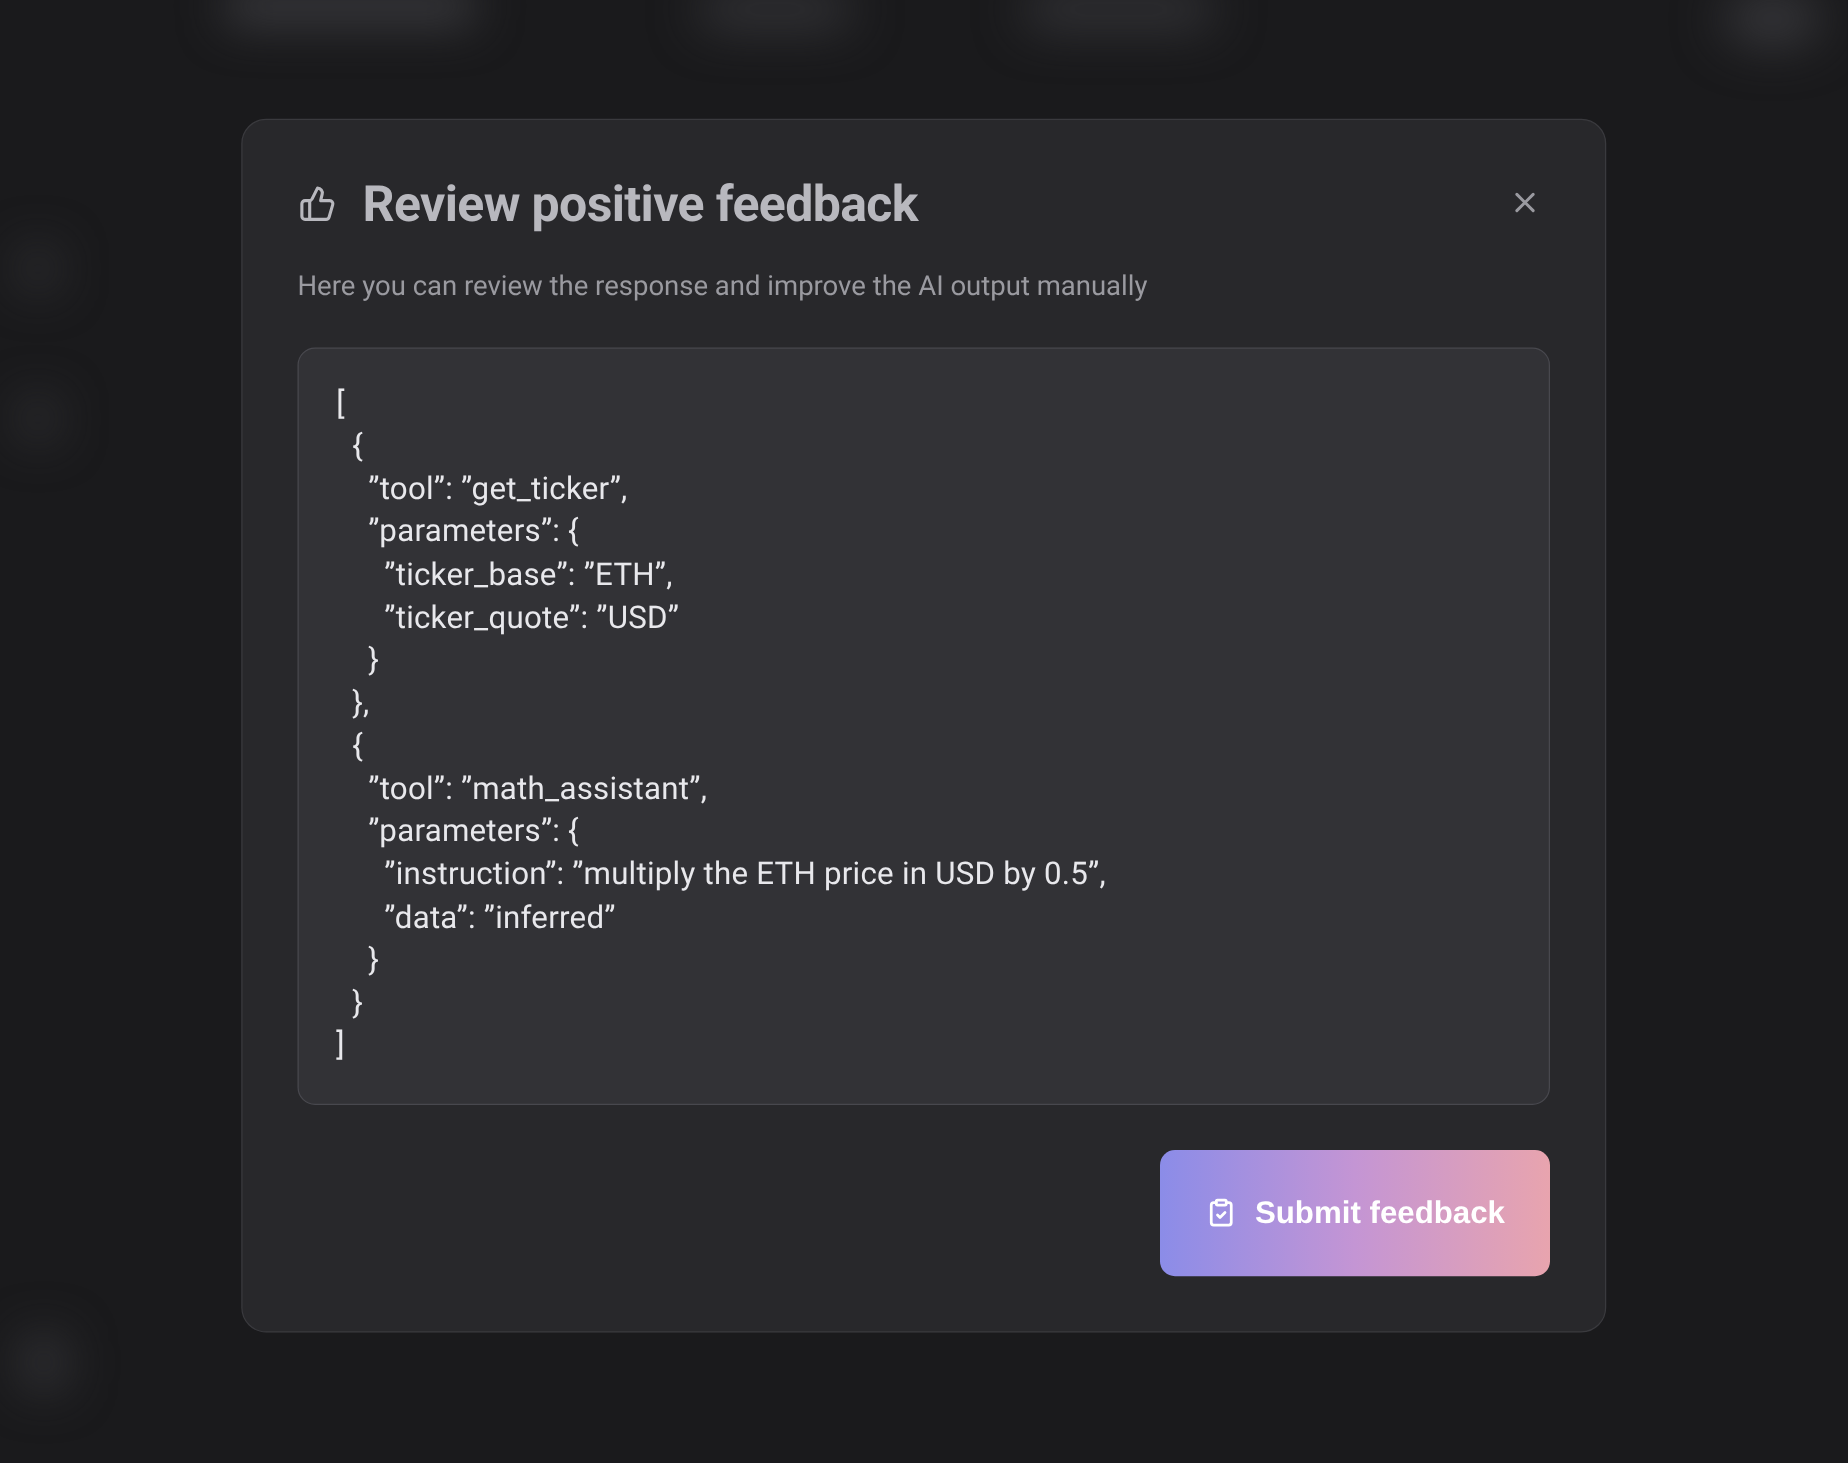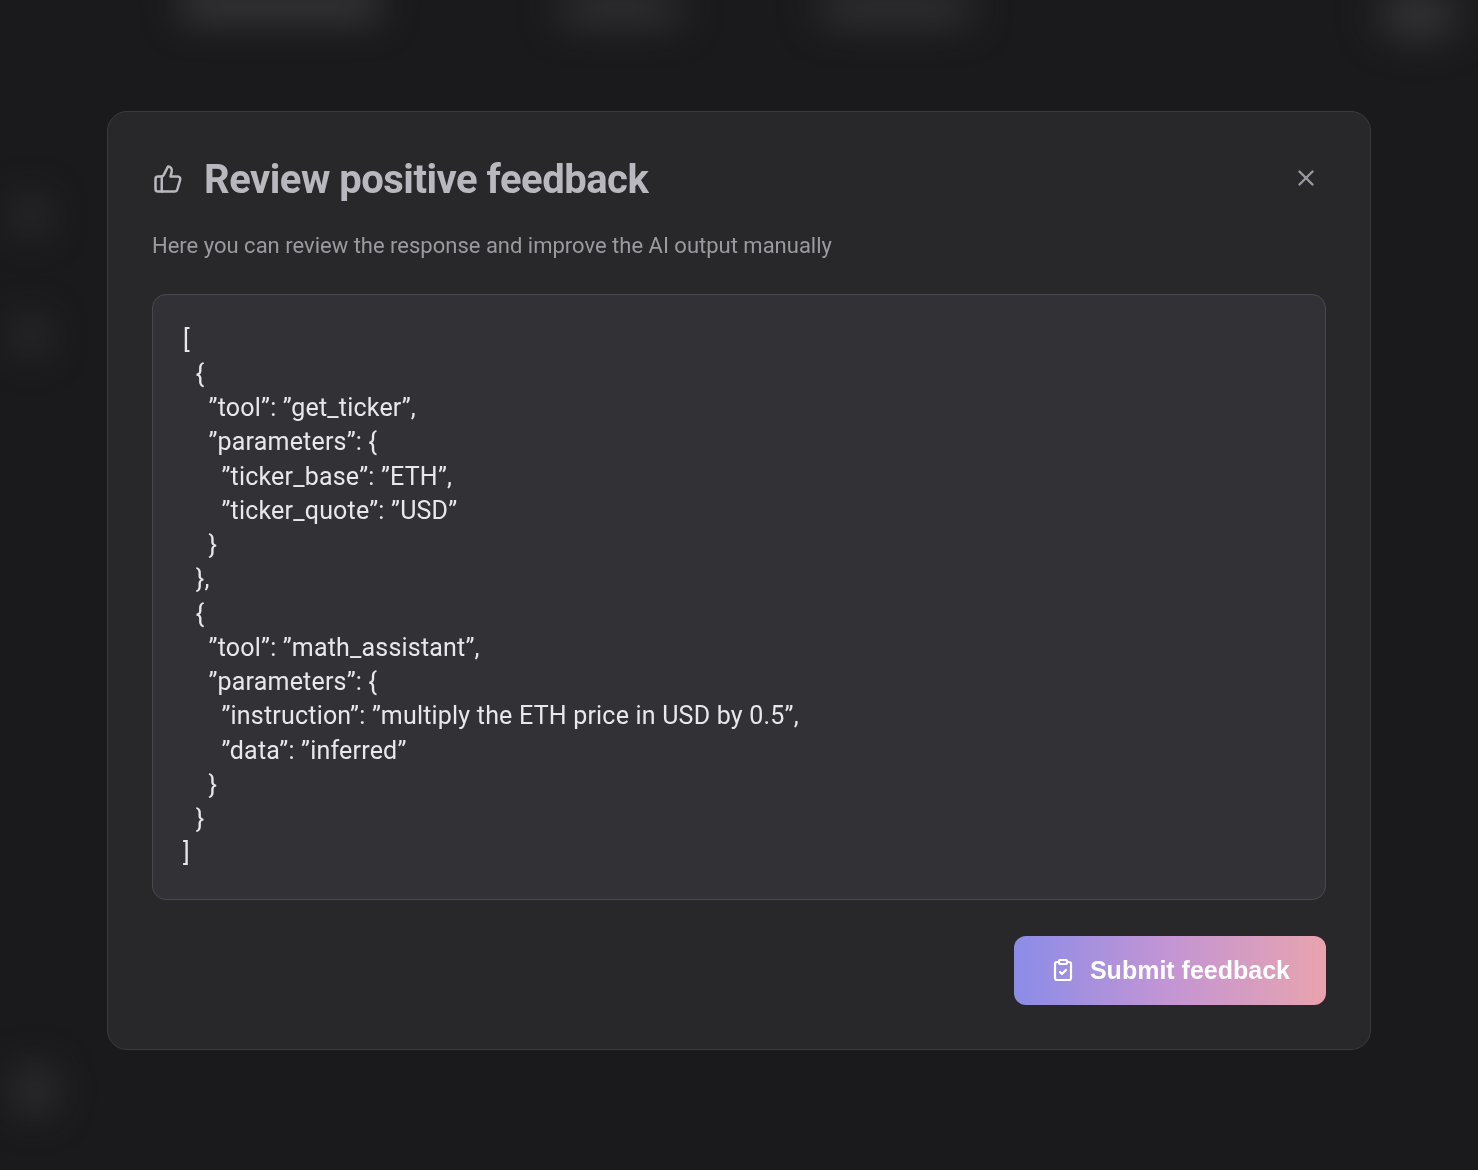--- a/index.html
+++ b/index.html
@@ -51,21 +51,21 @@
     
     .blur1 { top: -5px; left: 560px; width: 120px; height: 25px; }
     .blur2 { top: -5px; left: 820px; width: 150px; height: 25px; }
     .blur3 { top: -5px; right: 20px; width: 80px; height: 40px; border-radius: 50%; }
     .blur4 { bottom: 60px; left: 20px; width: 30px; height: 40px; }
     .blur5 { top: 200px; left: 18px; width: 25px; height: 30px; }
     .blur6 { top: 320px; left: 18px; width: 25px; height: 30px; }
     
     .modal {
       position: relative;
-      width: 1264px;
+      width: 1092px;
       background: #28282b;
       border: 1px solid #3a3a3e;
       border-radius: 20px;
       padding: 44px 44px 44px 44px;
       margin-top: -10px;
     }
     
     .modal-header {
       display: flex;
       align-items: center;
@@ -141,21 +141,21 @@
     
     .modal-footer {
       display: flex;
       justify-content: flex-end;
     }
     
     .submit-button {
       display: flex;
       align-items: center;
       gap: 14px;
-      padding: 20px 36px;
+      padding: 36px 36px;
       background: linear-gradient(90deg, #8b8ce8 0%, #c495d4 50%, #e8a4ae 100%);
       border: none;
       border-radius: 12px;
       cursor: pointer;
       font-size: 25px;
       font-weight: 600;
       color: #ffffff;
     }
     
     .submit-icon {

